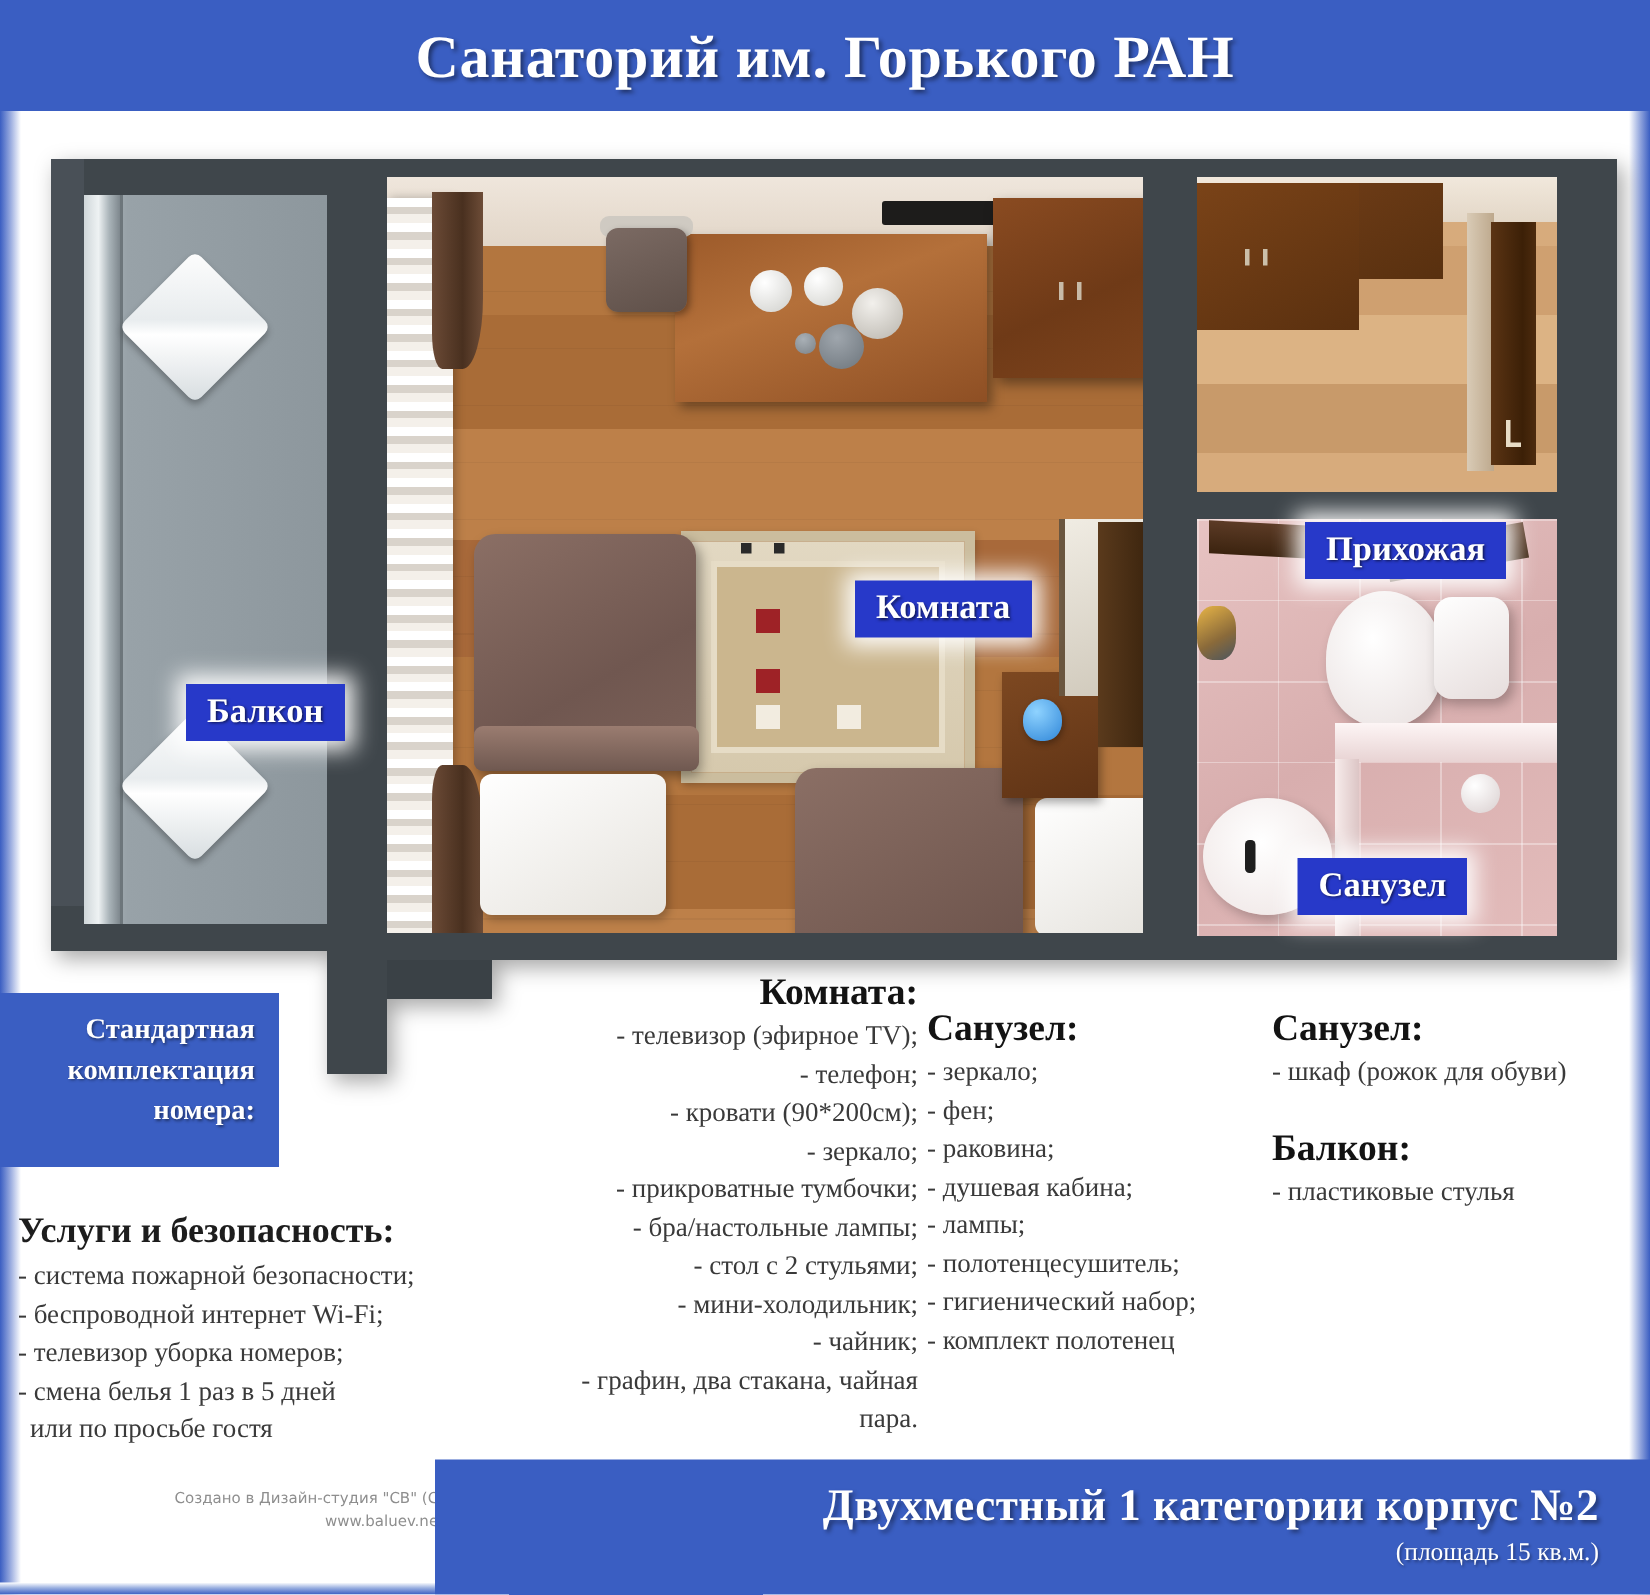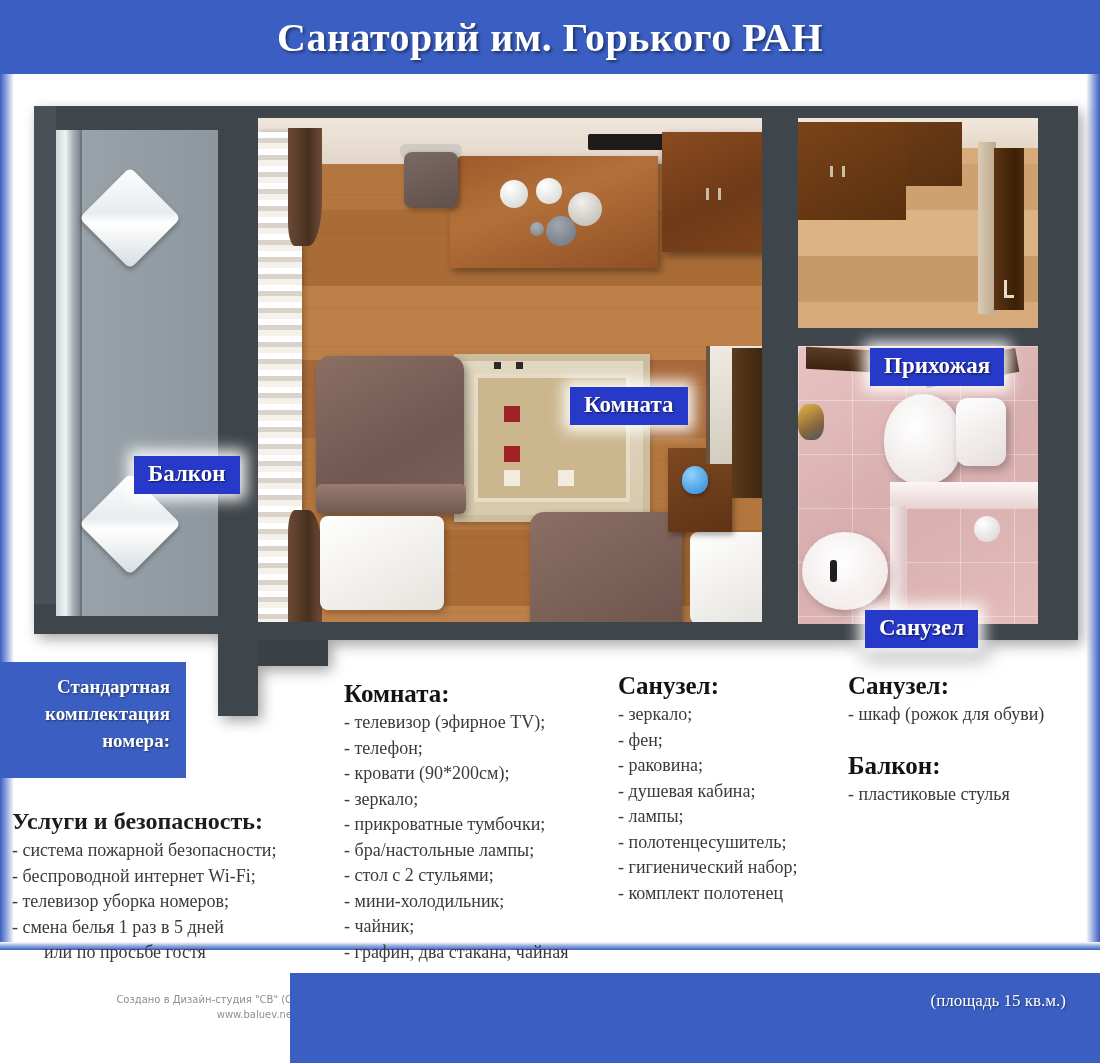--- a/index.html
+++ b/index.html
@@ -4,21 +4,21 @@
 <style>
   * { box-sizing: border-box; margin: 0; padding: 0; }
   html, body {
     width: 1100px; height: 1063px;
     font-family: "Liberation Serif", serif;
     background: #ffffff;
     overflow: hidden;
   }
   .page {
     position: relative;
-    width: 1100px; height: 950px;
+    width: 1100px; height: 1063px;
     background: #ffffff;
   }
 
   
   .frame-left, .frame-right {
     position: absolute; top: 0; bottom: 0; width: 14px;
     background: linear-gradient(to right,#3a5ec2 0%,#8fa3dc 45%,#ffffff 100%);
   }
   .frame-left  { left: 0; }
   .frame-right { right: 0;
@@ -319,24 +319,24 @@
     position: absolute;
     background: #2739c9;
     color: #ffffff;
     font-weight: bold;
     font-size: 23px;
     padding: 5px 14px 7px;
     white-space: nowrap;
     text-shadow: 1px 1px 2px rgba(0,0,0,.6);
     box-shadow: 0 0 14px 6px rgba(255,255,255,.95);
   }
-  .lb-balkon  { left: 112px; top: 360px; }
+  .lb-balkon  { left: 102px; top: 360px; }
   .lb-komnata { left: 548px; top: 291px; }
   .lb-prihoj  { left: 848px; top: 252px; text-align: right; }
-  .lb-sanuzel { left: 843px; top: 476px; margin-top: 38px; }
+  .lb-sanuzel { left: 843px; top: 476px; }
 
   
   .std-box {
     position: absolute; left: 0; top: 662px; width: 186px; height: 116px;
     background: #3a5ec2;
     color: #ffffff;
     font-weight: bold;
     font-size: 19px;
     line-height: 1.42;
     text-align: right;
@@ -347,27 +347,27 @@
     position: absolute; left: 12px; top: 808px; width: 330px;
     color: #2c2c2c;
   }
   .services h3 {
     font-size: 24px; font-weight: bold; margin-bottom: 3px; color:#1d1d1d;
   }
   .services li, .col li {
     list-style: none; font-size: 18px; font-weight: normal; line-height: 1.42;
     color: #3a3a3a;
   }
-  .services li.cont { padding-left: 32px; }
+  .services li.cont { padding-left: 8px; }
 
   .col { position: absolute; color: #2c2c2c; }
   .col h3 {
     font-size: 25px; font-weight: bold; color: #131313; margin-bottom: 2px;
   }
-  .col-komnata { left: 344px; top: 680px; width: 268px; }
+  .col-komnata { left: 344px; top: 648px; width: 268px; text-align: right; }
   .col-sanuzel { left: 618px; top: 672px; width: 232px; }
   .col-right   { left: 848px; top: 672px; width: 244px; }
   .col-right .grp { margin-top: 24px; }
   .col-right .grp.first { margin-top: 0; }
 
   
   .credit {
     position: absolute; left: 96px; top: 992px; width: 200px;
     font-family: "DejaVu Sans", sans-serif;
     font-size: 10px; color: #8e8e8e; text-align: right; line-height: 1.5;
@@ -557,16 +557,17 @@
       </ul>
     </div>
   </div>
 
   <div class="credit">
     <div>Создано в Дизайн-студия "СВ" (С)</div>
     <div>www.baluev.net</div>
   </div>
 
   <div class="footer-bar">
+    <div class="footer-title">Двухместный 1 категории корпус №2</div>
     <div class="footer-sub">(площадь 15 кв.м.)</div>
   </div>
 
 </div>
 
 </body></html>

